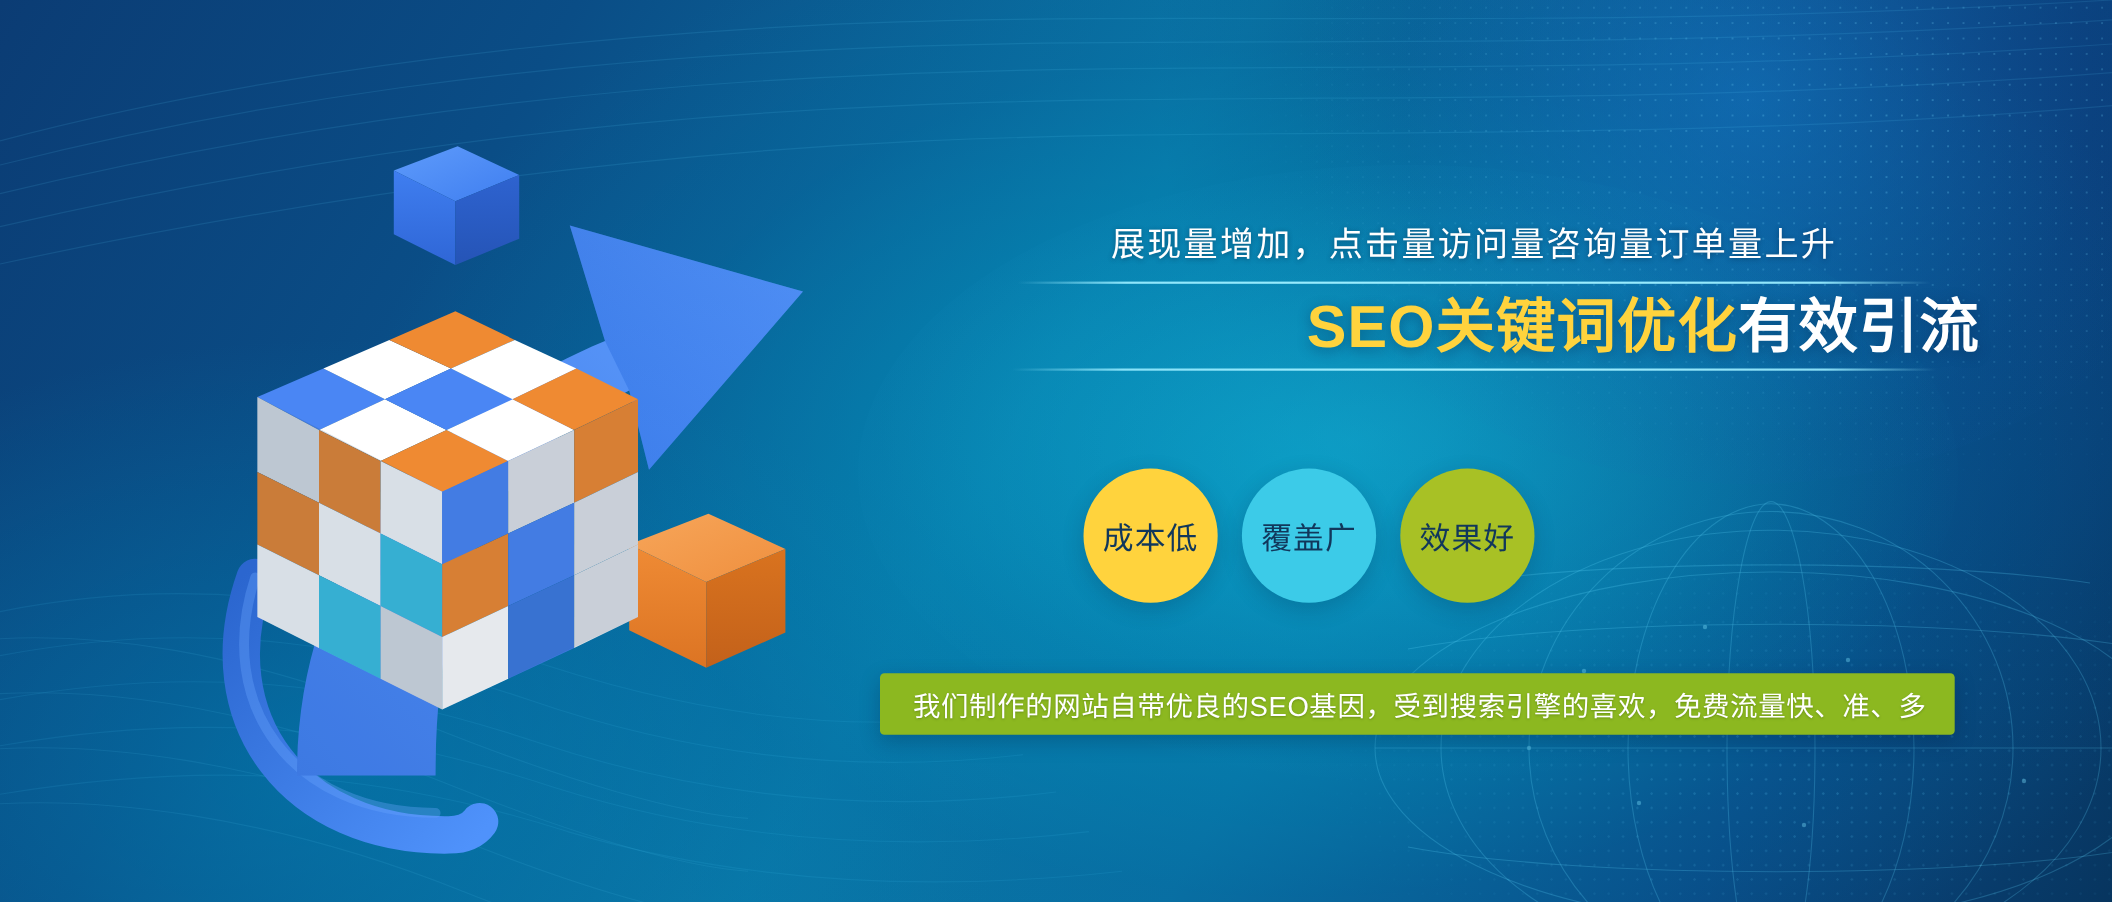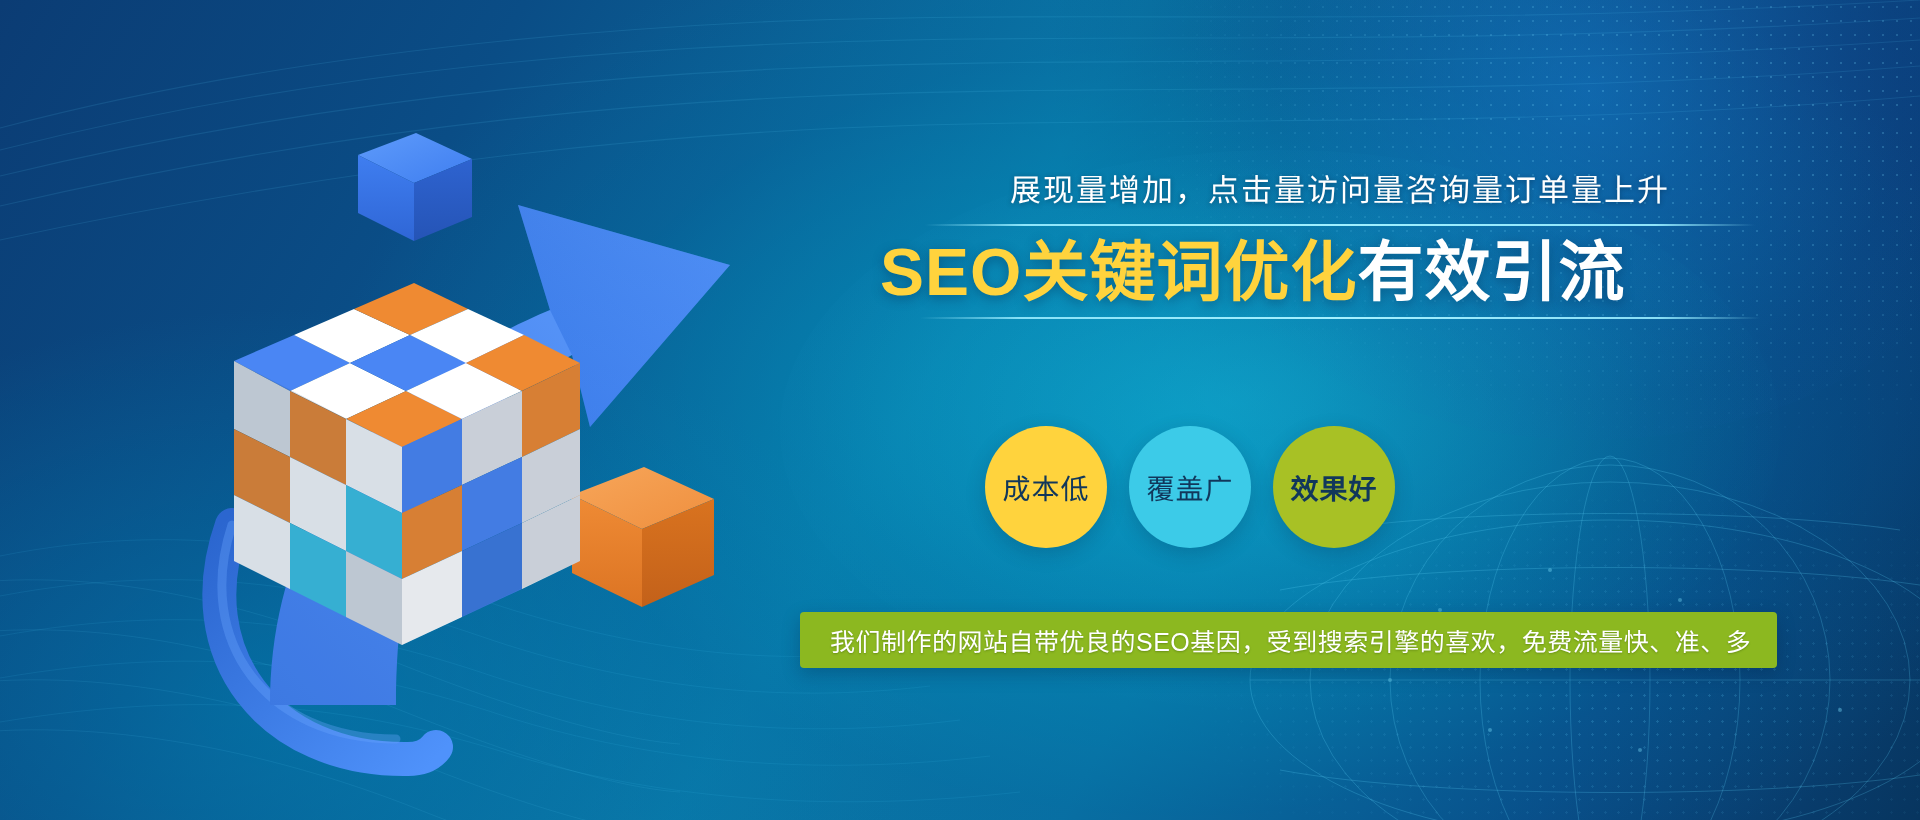--- a/index.html
+++ b/index.html
@@ -54,31 +54,32 @@
   .copy{position:absolute;left:880px;top:165px;width:920px;}
 
   .tagline{
     color:#ffffff;
     font-size:31px;
     letter-spacing:2px;
     text-align:center;
     white-space:nowrap;
     font-weight:400;
     text-shadow:0 1px 5px rgba(0,30,60,.45);
+    margin-top:32px;
   }
   .rule{
     margin:14px auto 0 auto;
     width:830px;height:2px;
     background:linear-gradient(90deg,rgba(130,230,255,0) 0%,rgba(150,235,255,.95) 12%,rgba(160,240,255,1) 50%,rgba(150,235,255,.95) 88%,rgba(130,230,255,0) 100%);
   }
   .headline{
     margin-top:8px;
-    text-align:left;
+    text-align:right;
     white-space:nowrap;
-    font-size:66px;
+    font-size:54px;
     font-weight:700;
     letter-spacing:1px;
     line-height:1.16;
     text-shadow:0 3px 12px rgba(0,40,80,.40);
   }
   .headline .hl-yellow{color:#ffd33d;}
   .headline .hl-white{color:#ffffff;}
   .rule2{
     margin:6px auto 0 auto;
     width:840px;height:2px;
@@ -303,21 +304,21 @@
     <div class="rule2"></div>
   </div>
 
   <div class="badges">
     <div class="badge" style="background:#ffd33d;">
       <span>成本低</span>
     </div>
     <div class="badge" style="background:#3ccbe8;">
       <span>覆盖广</span>
     </div>
-    <div class="badge" style="background:#a8c125;font-weight:bold;">
+    <div class="badge" style="background:#a8c125;">
       <span>效果好</span>
     </div>
   </div>
 
   <div class="strip">
     <span class="strip-text">我们制作的网站自带优良的SEO基因，受到搜索引擎的喜欢，免费流量快、准、多</span>
   </div>
 
 </div>
 

